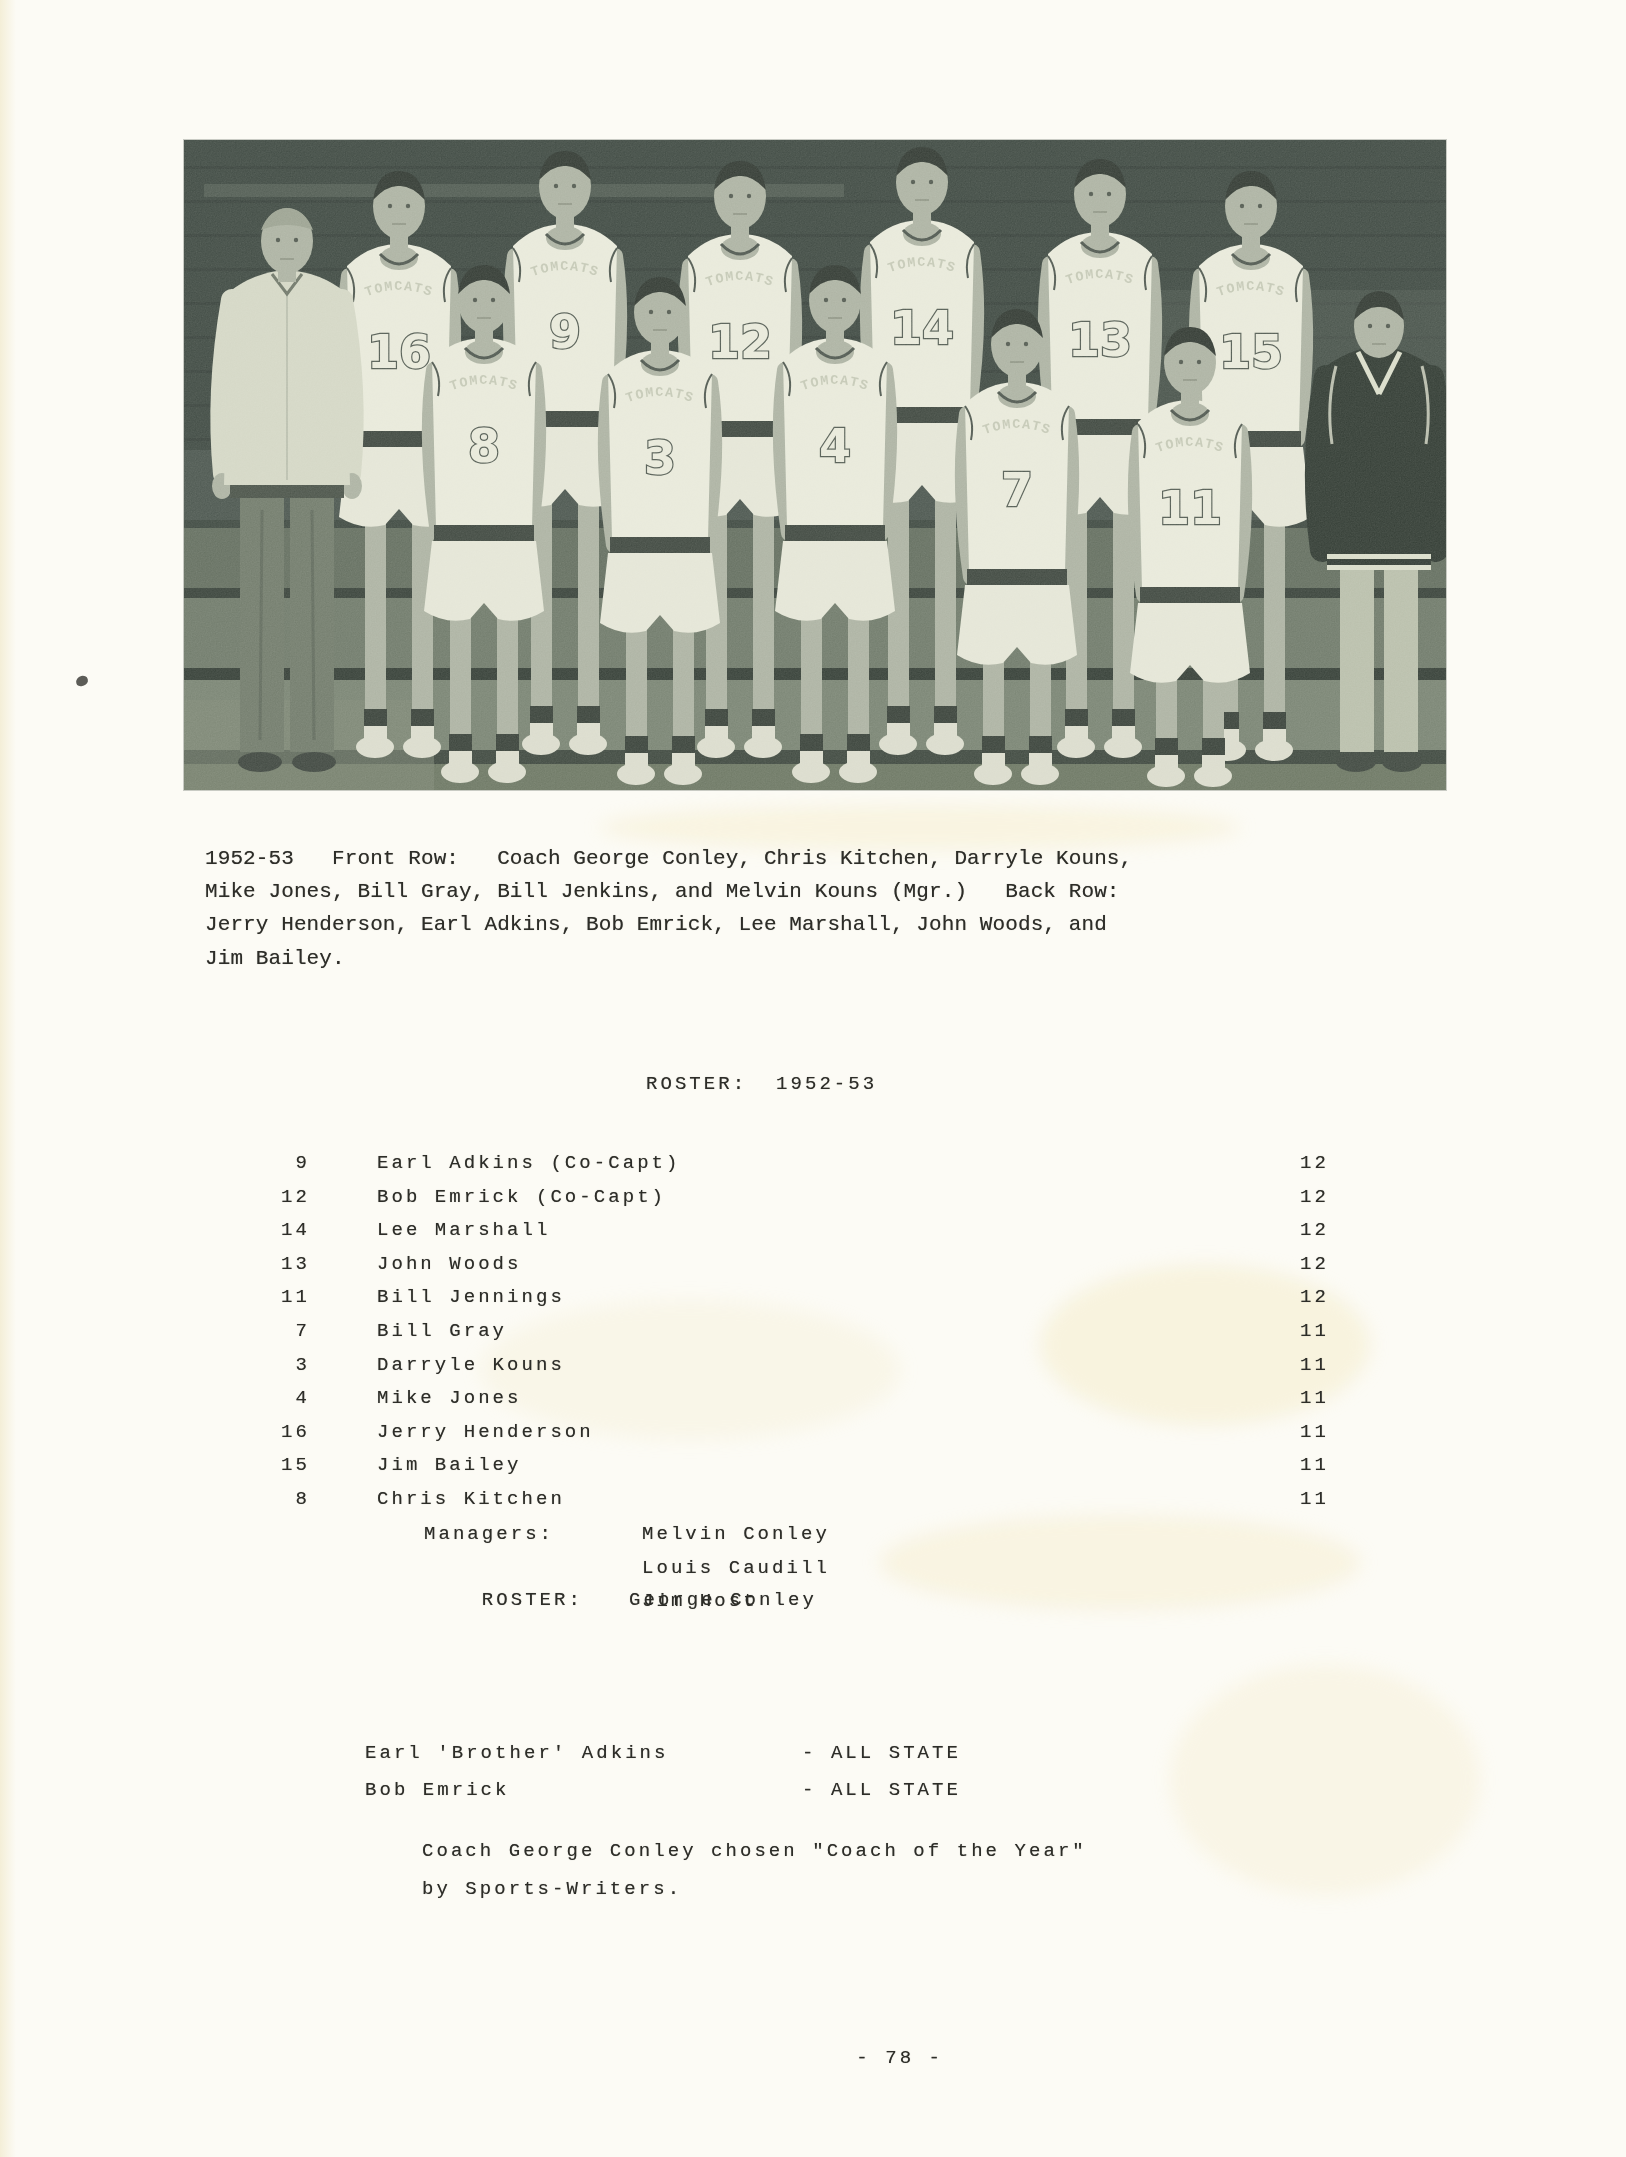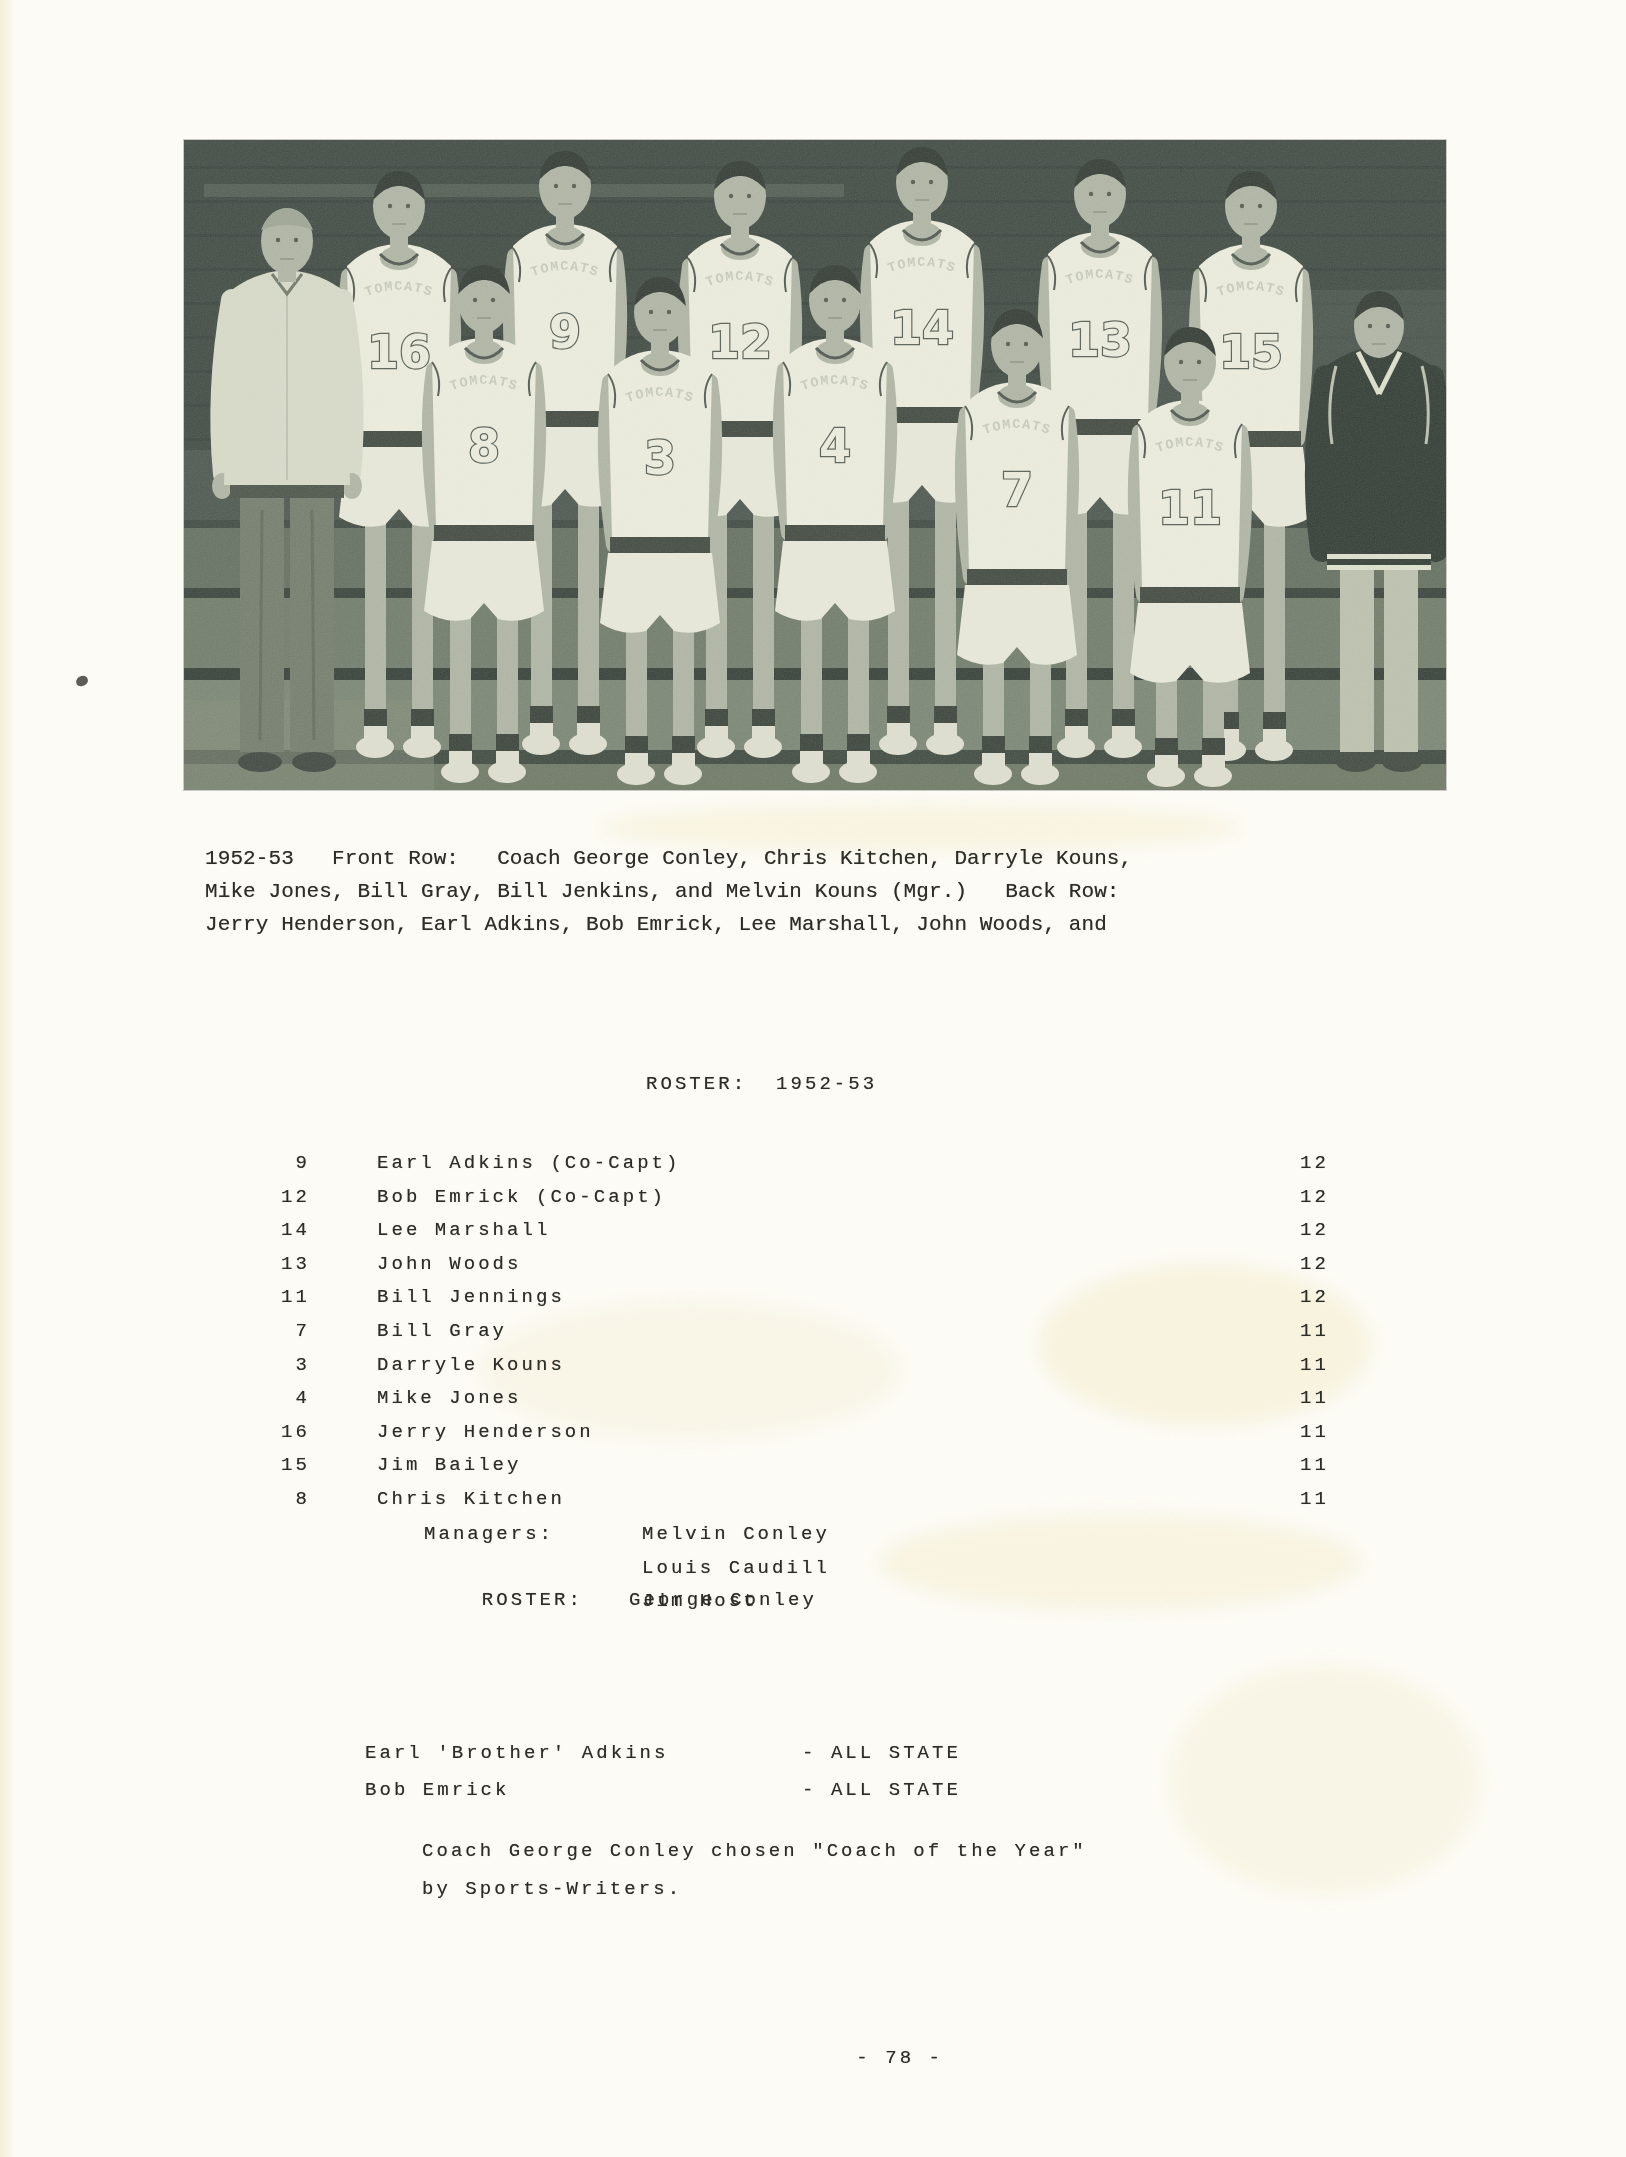--- a/index.html
+++ b/index.html
@@ -456,21 +456,21 @@
           <ellipse cx="1195" cy="186" rx="25" ry="32" fill="#aab0a0"></ellipse>
           <path d="M 1170 180 Q 1174 152 1195 151 Q 1216 152 1220 180 Q 1207 166 1195 167 Q 1183 166 1170 180 Z" fill="#2c342d"></path>
           <circle cx="1186" cy="186" r="2.2" fill="#4d554b"></circle>
           <circle cx="1204" cy="186" r="2.2" fill="#4d554b"></circle>
           <path d="M 1188 204 L 1202 204" stroke="#8f9585" stroke-width="2"></path>
         </g>
         <rect width="1262" height="650" filter="url(#grain)" opacity=".16"></rect>
       </svg>
     </div>
 
-  <div class="caption typed" id="caption"><div class="cap-line">1952-53   Front Row:   Coach George Conley, Chris Kitchen, Darryle Kouns,</div><div class="cap-line">Mike Jones, Bill Gray, Bill Jenkins, and Melvin Kouns (Mgr.)   Back Row:</div><div class="cap-line">Jerry Henderson, Earl Adkins, Bob Emrick, Lee Marshall, John Woods, and</div></div>
+  <div class="caption typed" id="caption"><div class="cap-line">1952-53   Front Row:   Coach George Conley, Chris Kitchen, Darryle Kouns,</div><div class="cap-line">Mike Jones, Bill Gray, Bill Jenkins, and Melvin Kouns (Mgr.)   Back Row:</div><div class="cap-line">Jerry Henderson, Earl Adkins, Bob Emrick, Lee Marshall, John Woods, and</div><div class="cap-line">Jim Bailey.</div></div>
 
   <div class="roster-heading typed wide">ROSTER:  1952-53</div>
 
   <div class="roster-rows typed wide" id="roster-rows"><div class="r-row"><span class="r-num">9</span><span class="r-name">Earl Adkins (Co-Capt)</span><span class="r-grade">12</span></div><div class="r-row"><span class="r-num">12</span><span class="r-name">Bob Emrick (Co-Capt)</span><span class="r-grade">12</span></div><div class="r-row"><span class="r-num">14</span><span class="r-name">Lee Marshall</span><span class="r-grade">12</span></div><div class="r-row"><span class="r-num">13</span><span class="r-name">John Woods</span><span class="r-grade">12</span></div><div class="r-row"><span class="r-num">11</span><span class="r-name">Bill Jennings</span><span class="r-grade">12</span></div><div class="r-row"><span class="r-num">7</span><span class="r-name">Bill Gray</span><span class="r-grade">11</span></div><div class="r-row"><span class="r-num">3</span><span class="r-name">Darryle Kouns</span><span class="r-grade">11</span></div><div class="r-row"><span class="r-num">4</span><span class="r-name">Mike Jones</span><span class="r-grade">11</span></div><div class="r-row"><span class="r-num">16</span><span class="r-name">Jerry Henderson</span><span class="r-grade">11</span></div><div class="r-row"><span class="r-num">15</span><span class="r-name">Jim Bailey</span><span class="r-grade">11</span></div><div class="r-row"><span class="r-num">8</span><span class="r-name">Chris Kitchen</span><span class="r-grade">11</span></div></div>
 
   <div class="coach-line typed wide">
     <span>ROSTER:</span><span class="coach-name">George Conley</span>
   </div>
 
   <div class="managers typed wide">

